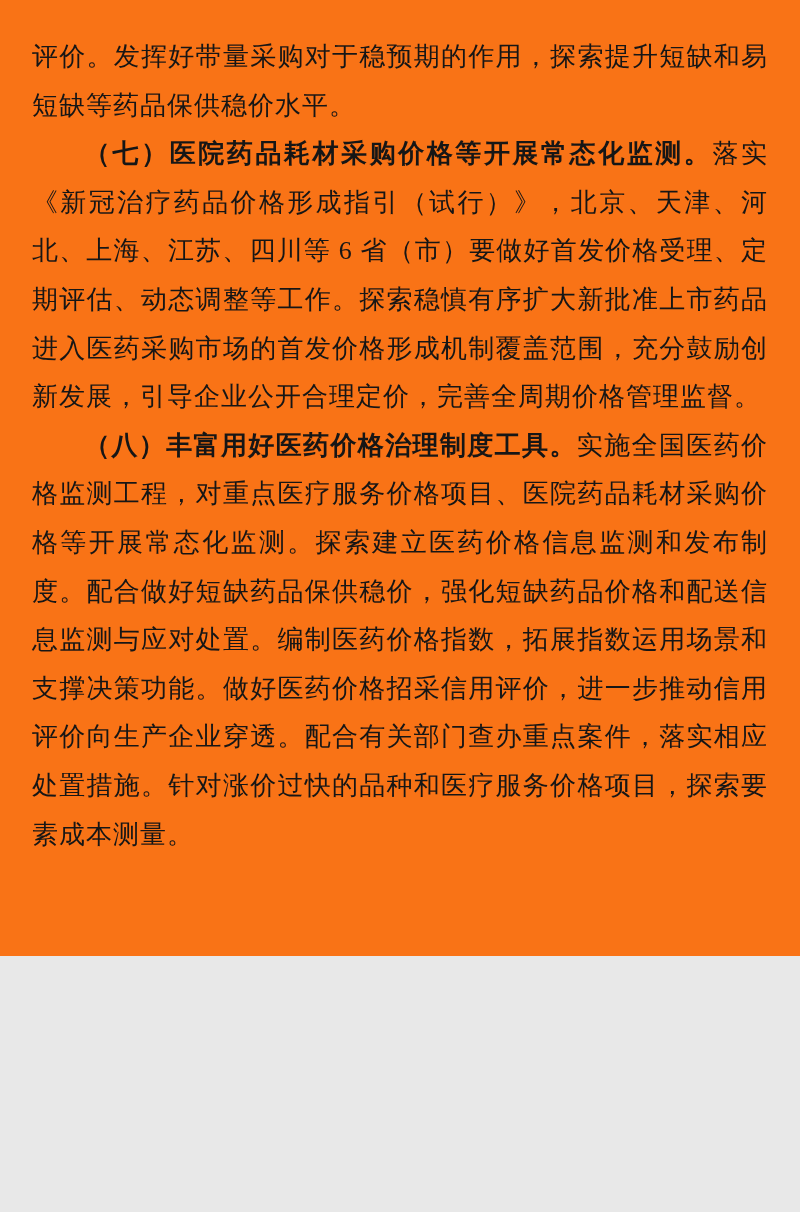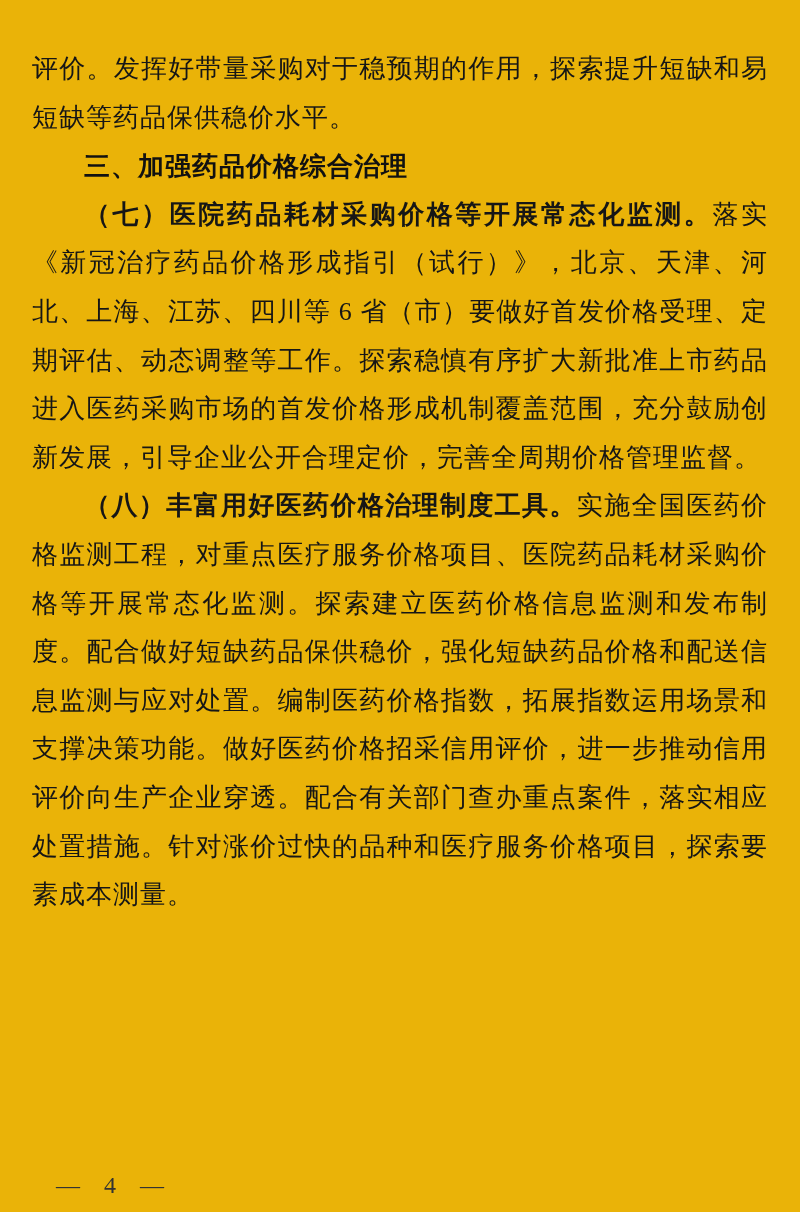--- a/index.html
+++ b/index.html
@@ -3,25 +3,25 @@
 <meta charset="utf-8">
 <style>
   html, body {
     margin: 0;
     padding: 0;
     background: #e8e8e8;
   }
   .page {
     position: relative;
     width: 800px;
-    height: 1212px;
+    height: 956px;
     margin: 0 auto;
-    background: #eab308;
+    background: #f97316;
     box-sizing: border-box;
-    padding: 45px 32px 0 32px;
+    padding: 33px 32px 0 32px;
     overflow: hidden;
   }
   .body-text {
     font-family: "Liberation Serif", "DejaVu Serif", serif;
     font-size: 26px;
     line-height: 48.6px;
     color: #161616;
     text-align: justify;
     letter-spacing: 1px;
   }
@@ -58,21 +58,20 @@
   }
 </style>
 </head>
 <body>
 
 <div class="page">
   <div class="body-text">
 
     <p><span>评价。发挥好带量采购对于稳预期的作用，探索提升短缺和易短缺等药品保供稳价水平。</span></p>
 
-    <h2 class="section-heading">三、加强药品价格综合治理</h2>
 
     <p class="para-indent"><span class="lead-bold">（七）医院药品耗材采购价格等开展常态化监测。</span><span>落实《新冠治疗药品价格形成指引（试行）》，北京、天津、河北、上海、江苏、四川等 6 省（市）要做好首发价格受理、定期评估、动态调整等工作。探索稳慎有序扩大新批准上市药品进入医药采购市场的首发价格形成机制覆盖范围，充分鼓励创新发展，引导企业公开合理定价，完善全周期价格管理监督。</span></p>
 
     <p class="para-indent"><span class="lead-bold">（八）丰富用好医药价格治理制度工具。</span><span>实施全国医药价格监测工程，对重点医疗服务价格项目、医院药品耗材采购价格等开展常态化监测。探索建立医药价格信息监测和发布制度。配合做好短缺药品保供稳价，强化短缺药品价格和配送信息监测与应对处置。编制医药价格指数，拓展指数运用场景和支撑决策功能。做好医药价格招采信用评价，进一步推动信用评价向生产企业穿透。配合有关部门查办重点案件，落实相应处置措施。针对涨价过快的品种和医疗服务价格项目，探索要素成本测量。</span></p>
 
 
   </div>
 
   <div class="page-footer">
     <span>— 4 —</span>

